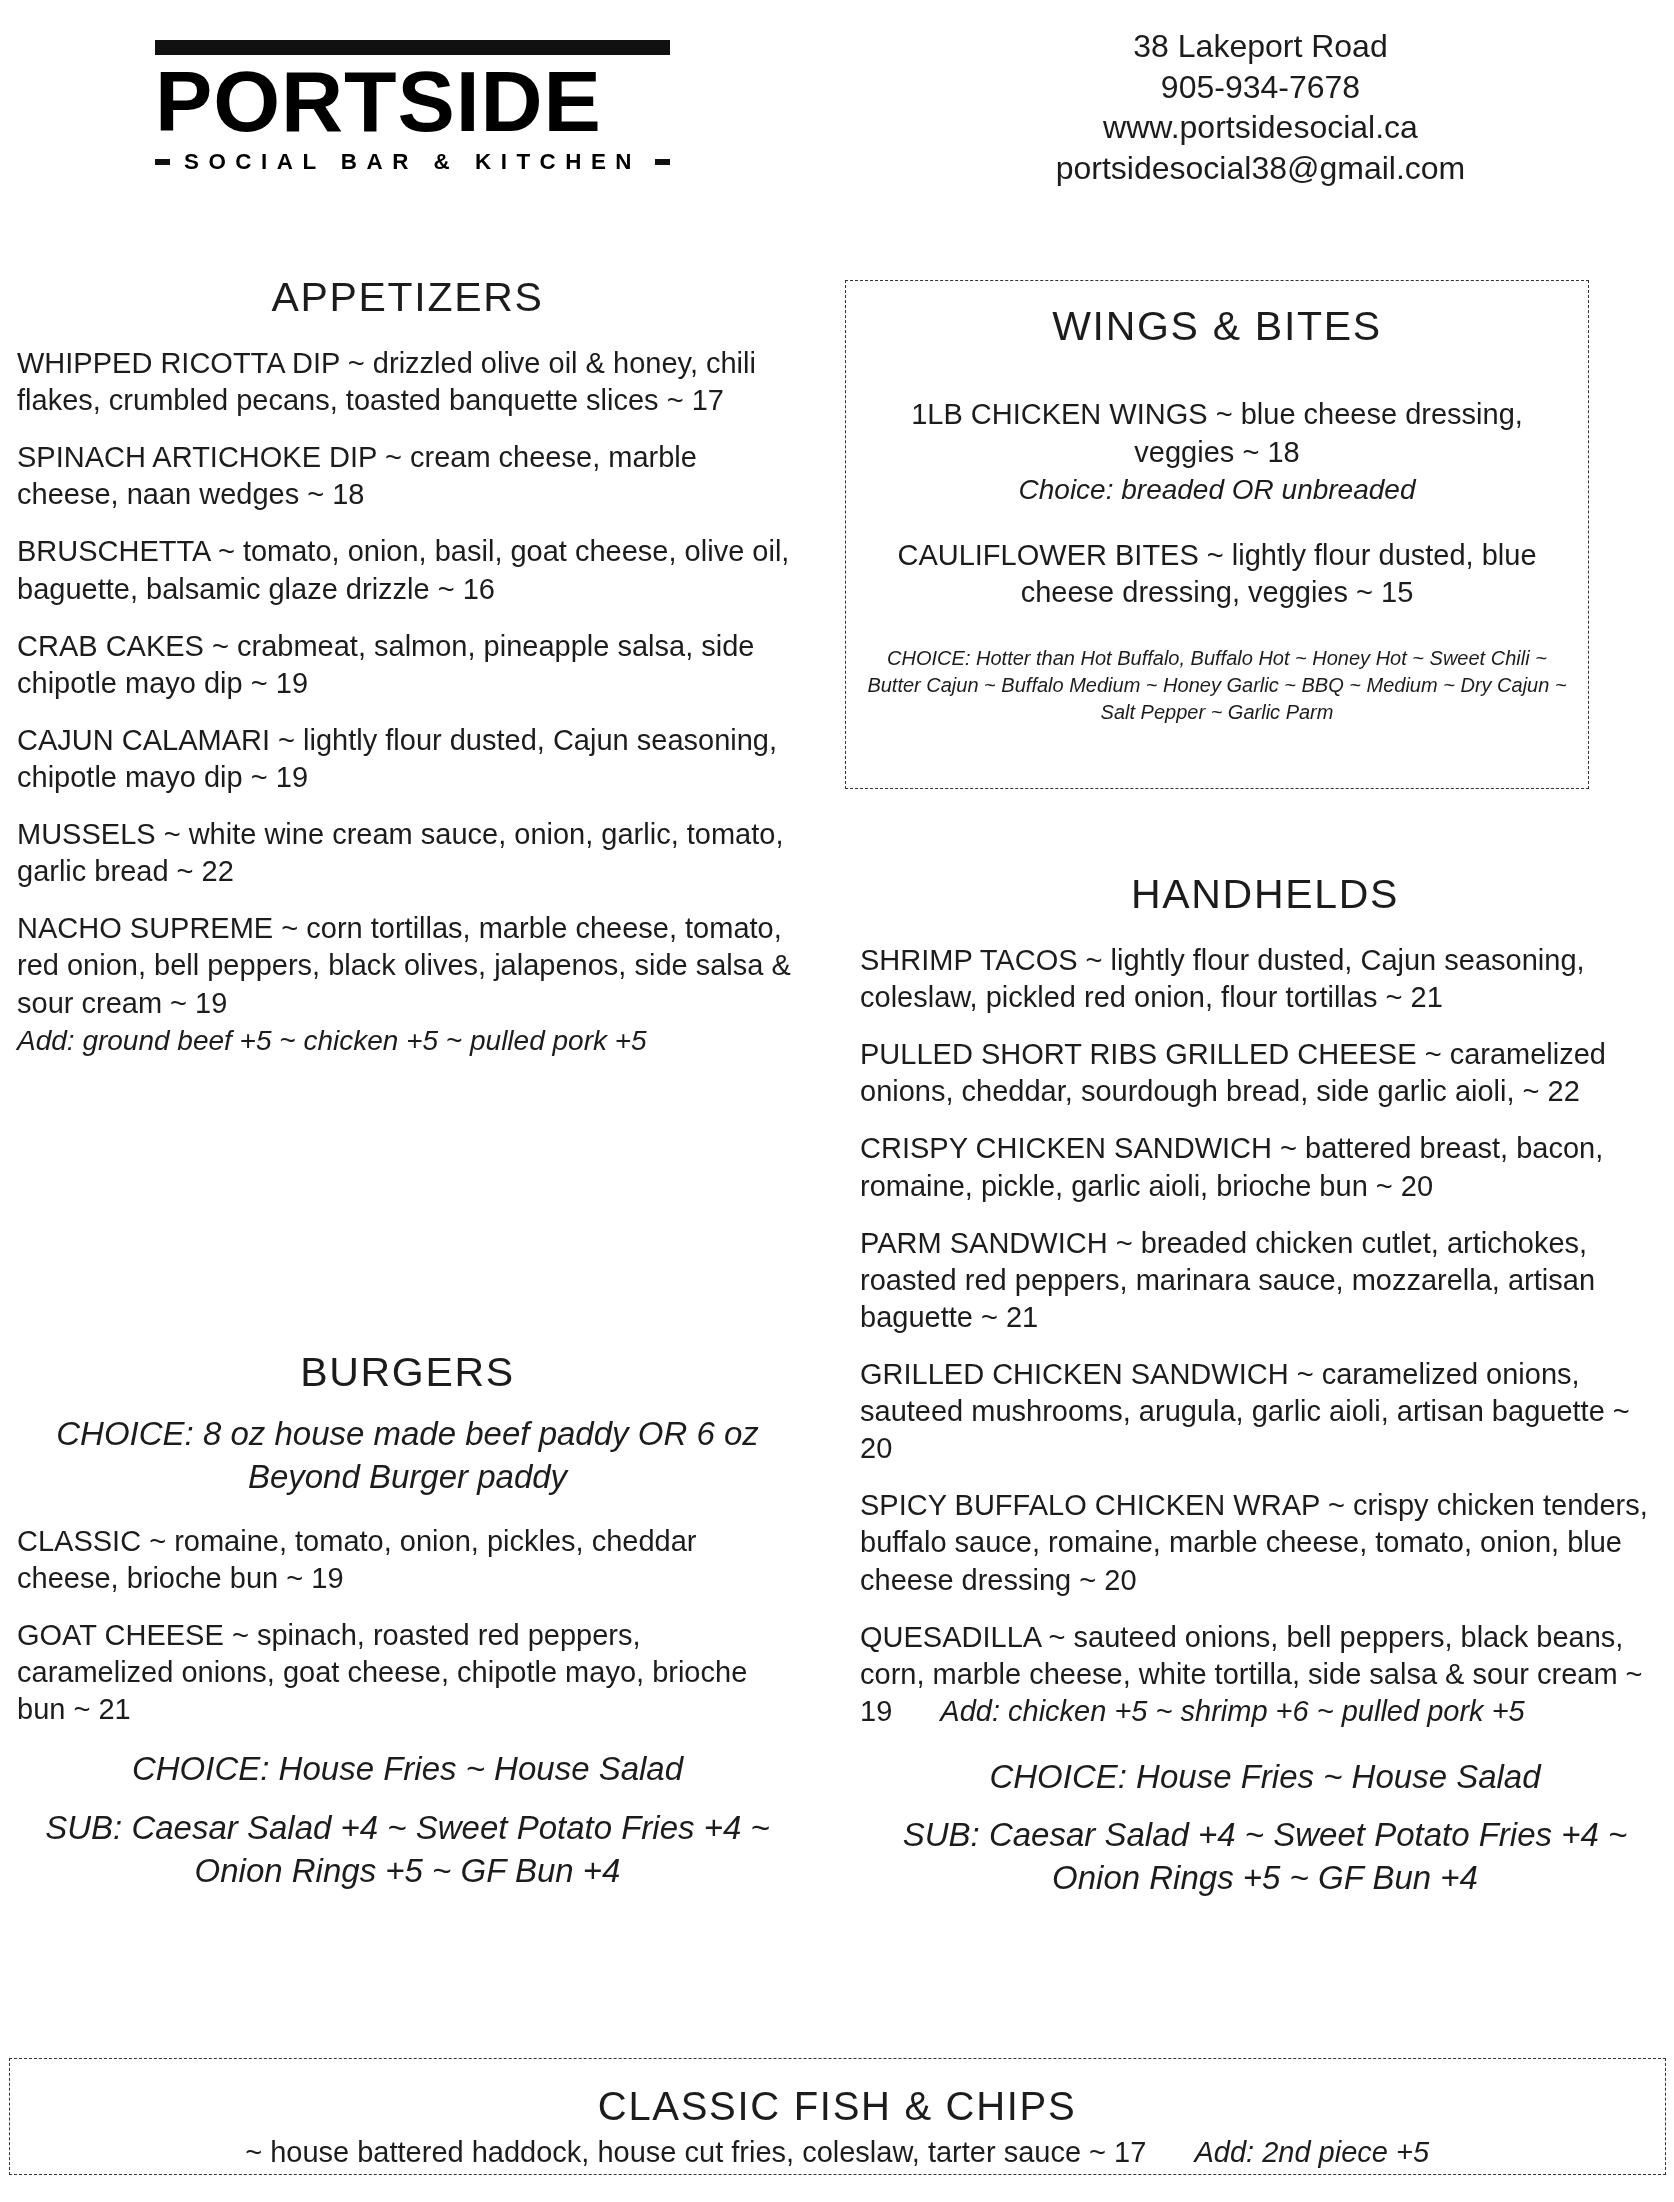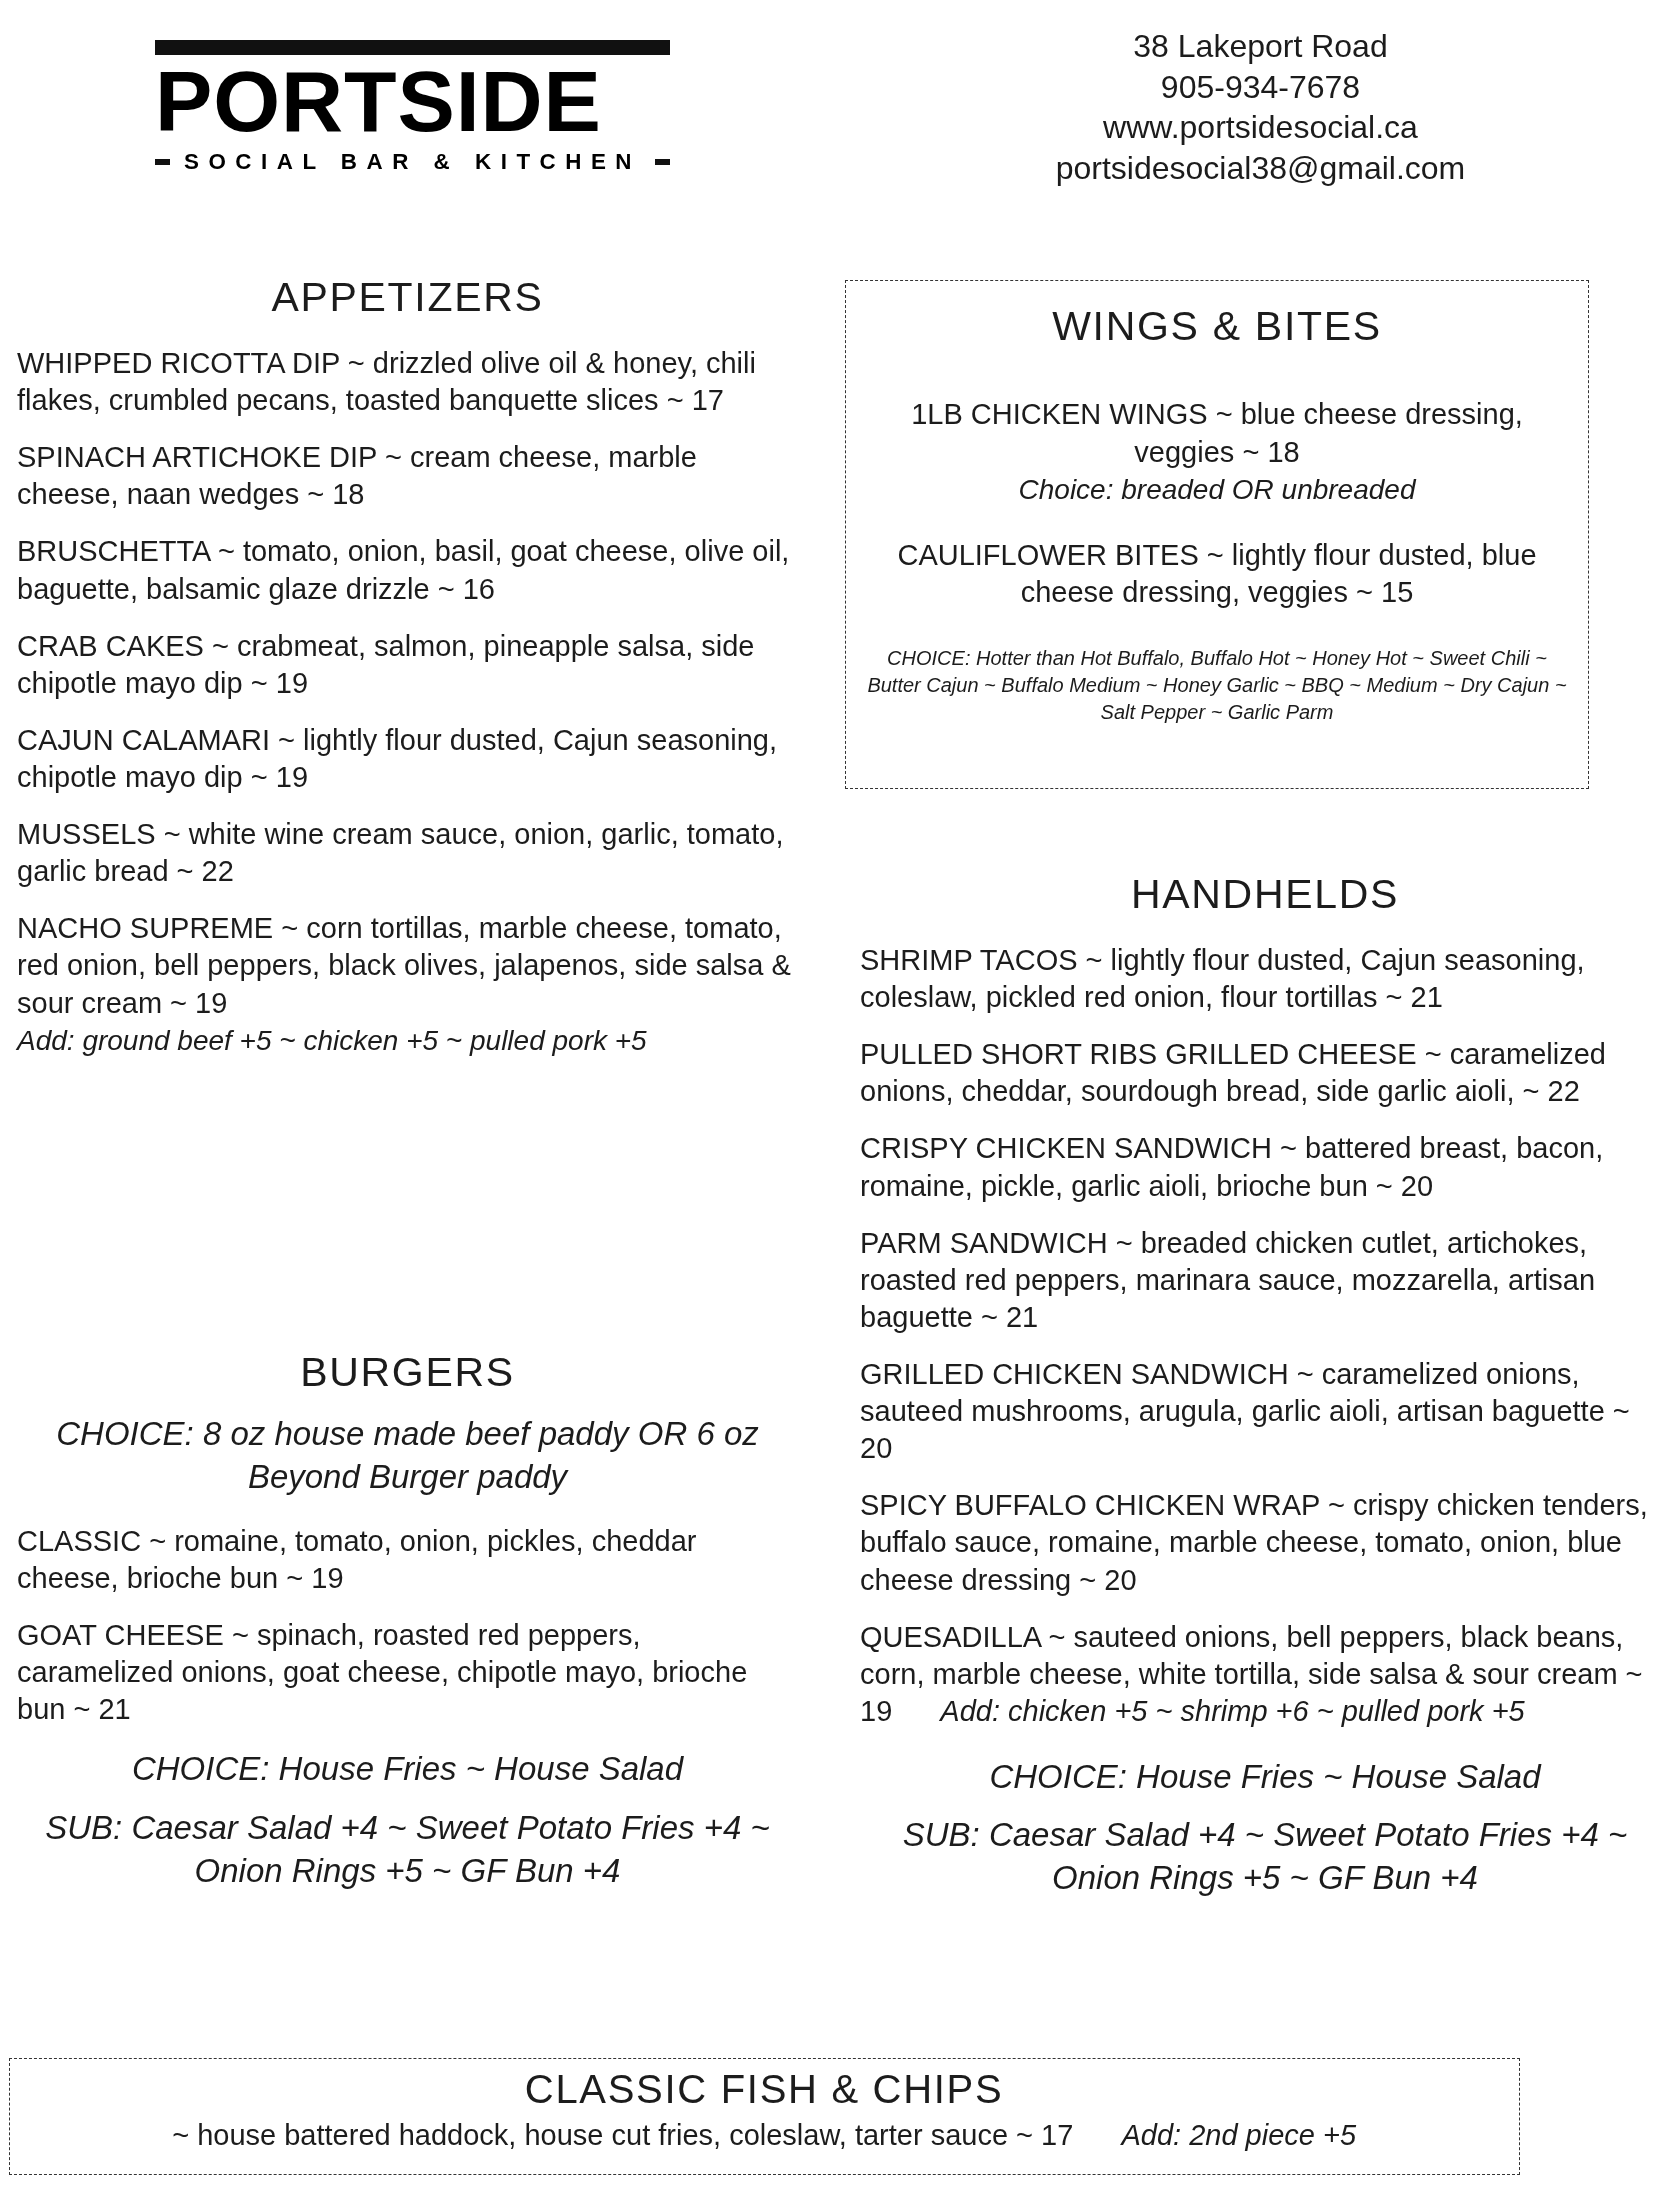--- a/index.html
+++ b/index.html
@@ -38,21 +38,21 @@
   .burgers .choice-patty { margin-bottom:24px; }
 
   .wings-box { position:absolute; left:845px; top:280px; width:744px; height:509px; border:1.7px dashed #333; padding:22.4px 19px; text-align:center; }
   .wings-box .section-title { margin-bottom:46px; }
   .wings-box .item { margin-bottom:29px; }
   .sauces { font-size:20px; font-style:italic; line-height:1.34; margin-top:34px; }
 
   .handhelds { position:absolute; left:860px; top:871px; width:810px; }
   .handhelds .aux-choice { margin-top:26px; }
 
-  .fish-box { position:absolute; left:8.6px; top:2058px; width:1511px; height:117px; border:1.7px dashed #333; text-align:center; padding-top:8px; }
+  .fish-box { position:absolute; left:8.6px; top:2058px; width:1657px; height:117px; border:1.7px dashed #333; text-align:center; padding-top:25px; }
   .fish-title { font-size:40px; font-weight:normal; letter-spacing:1.7px; margin-bottom:6.9px; }
   .fish-line { font-size:29px; }
 </style>
 </head>
 <body>
 
 <div class="page">
 
   <div class="logo">
     <div class="logo-bar"></div>

